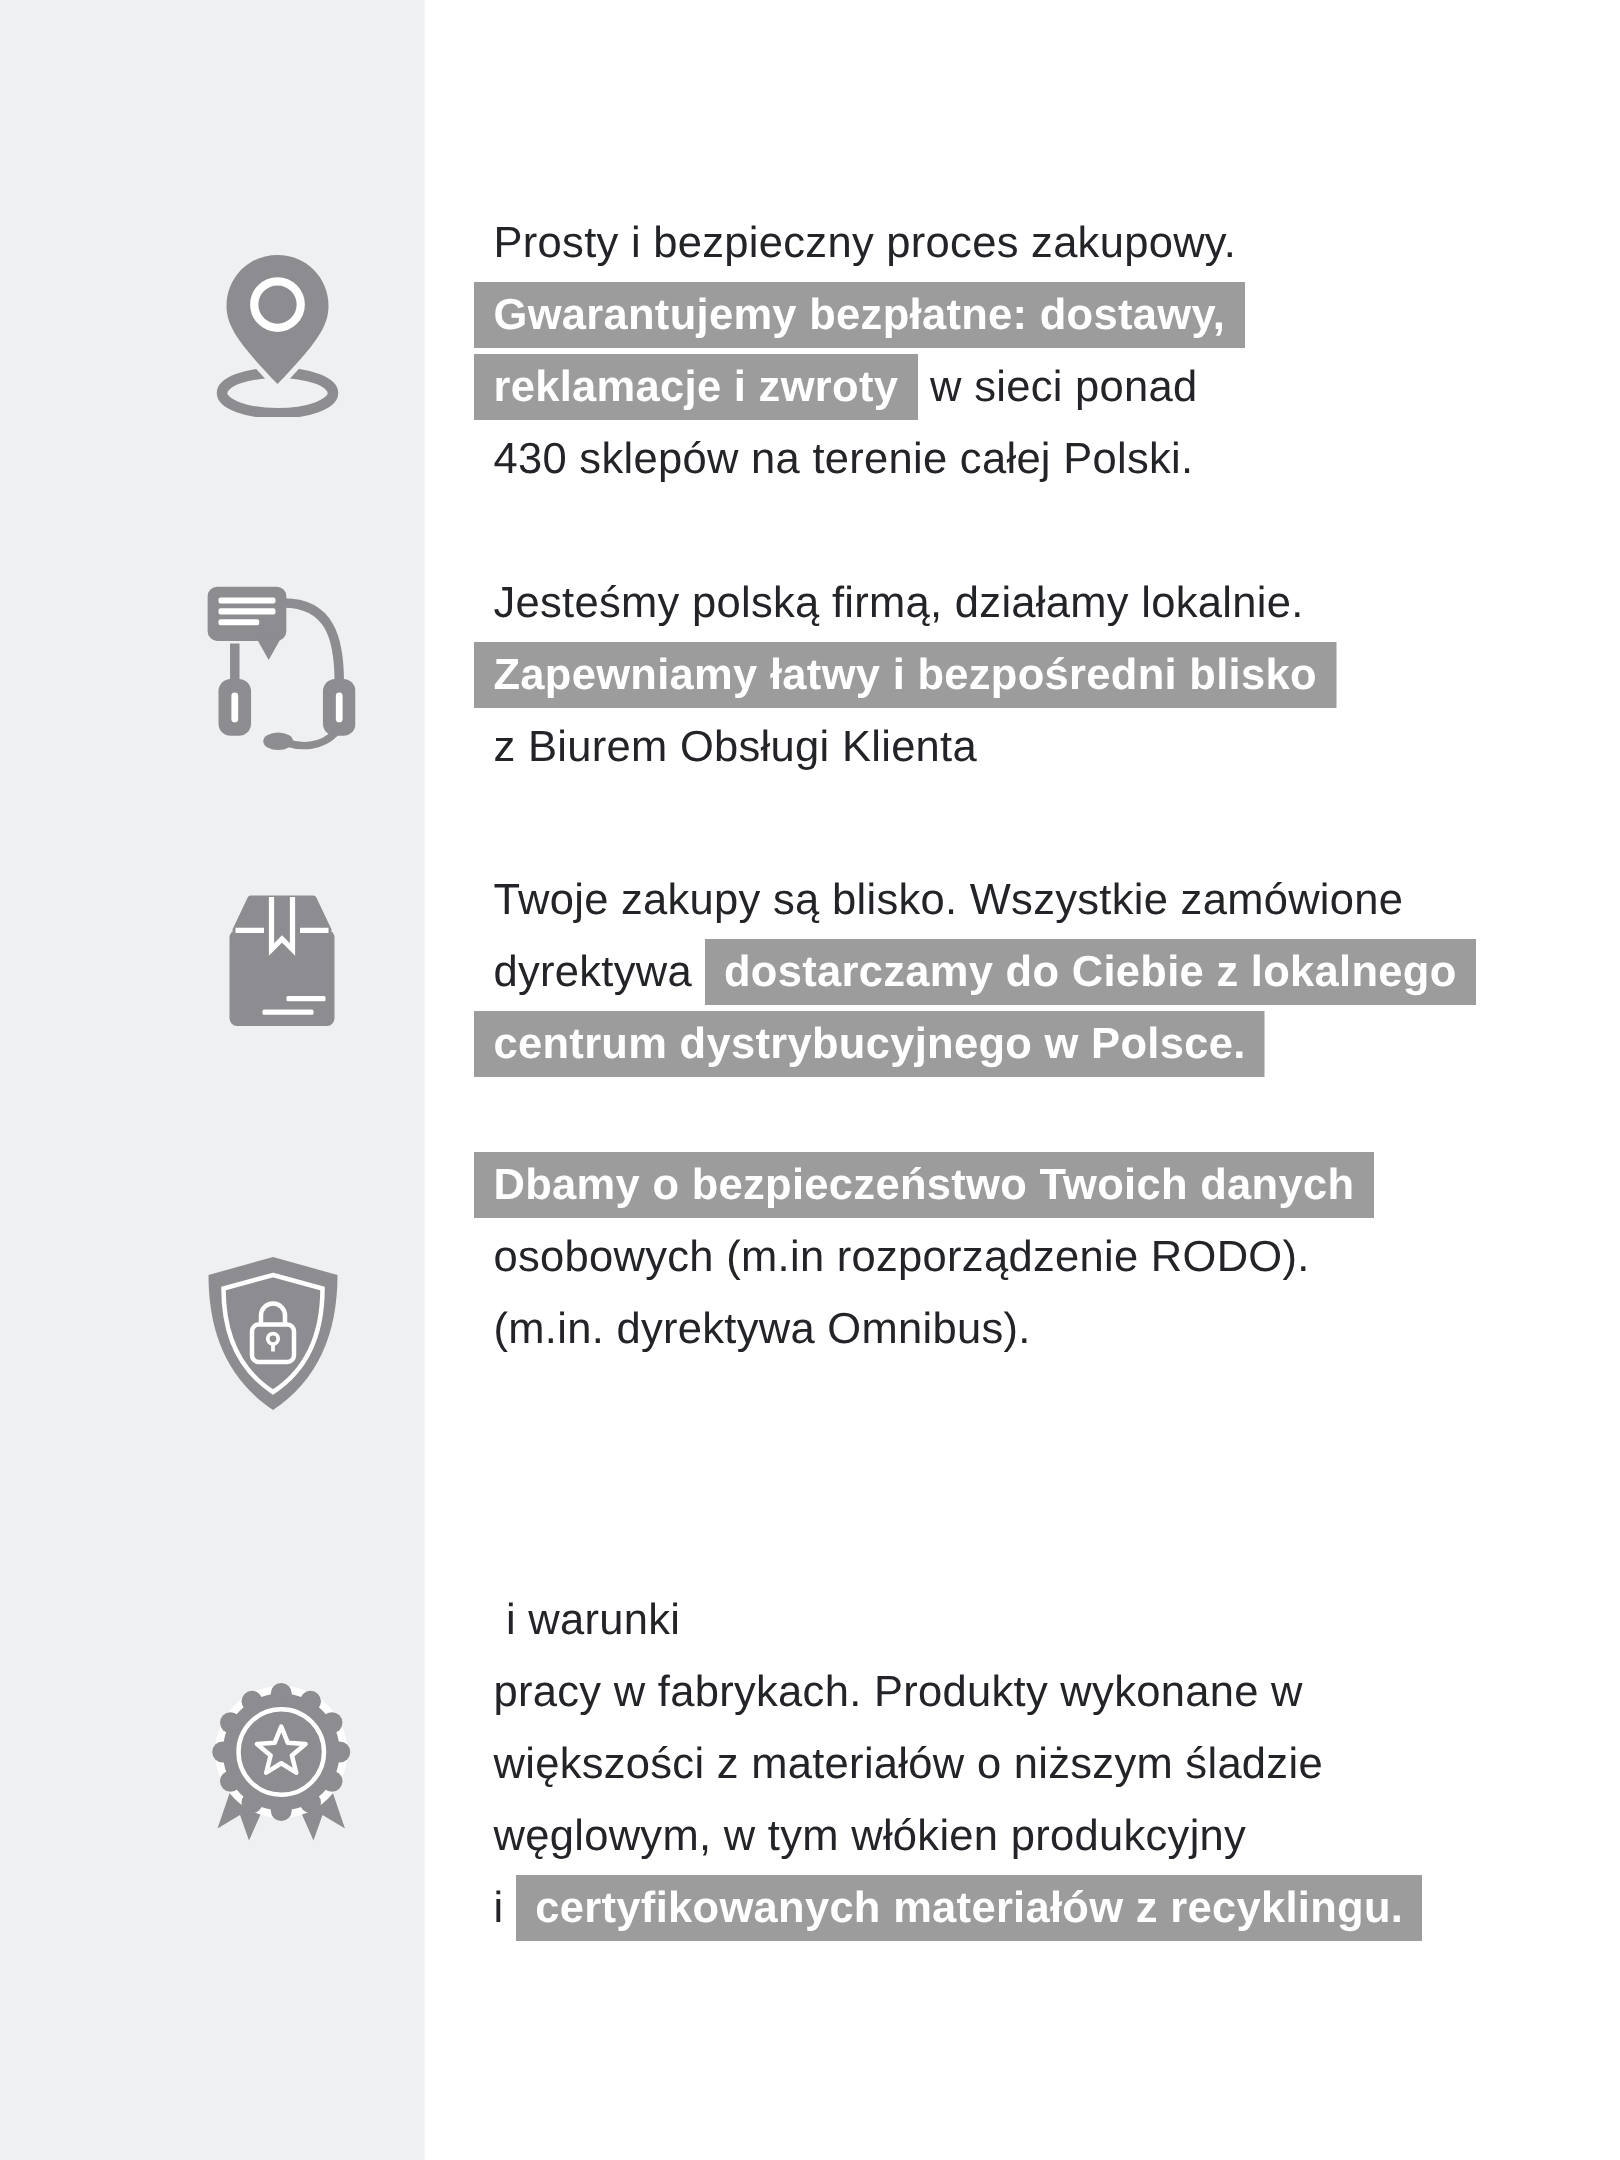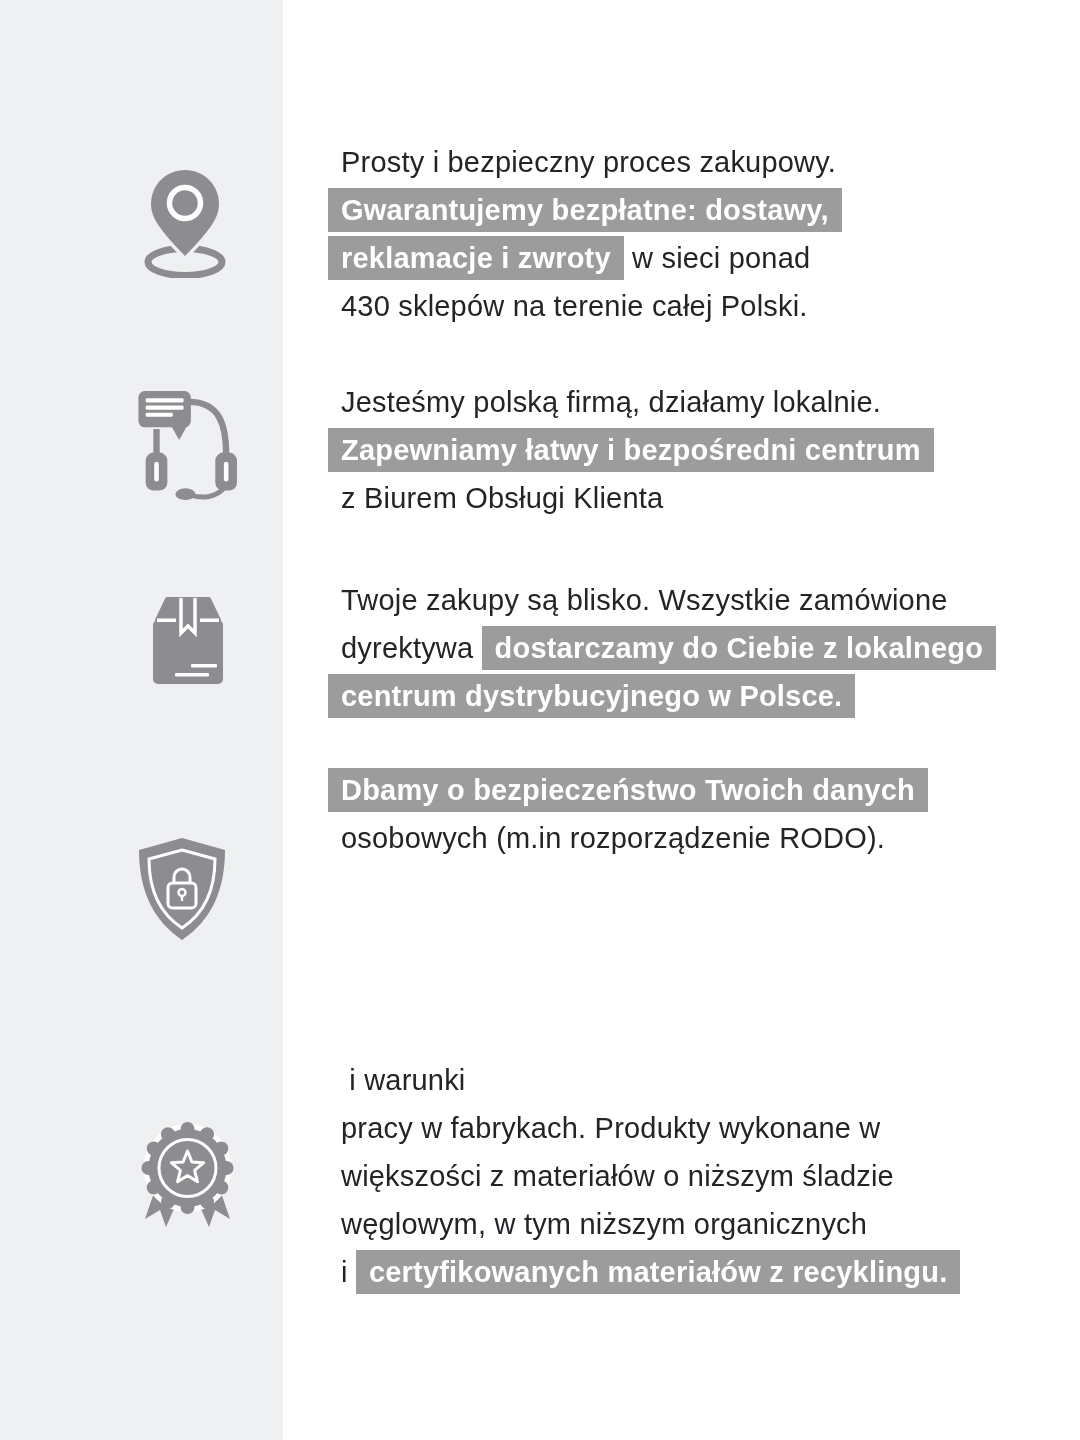--- a/index.html
+++ b/index.html
@@ -7,21 +7,21 @@
     width:1080px;height:1440px;position:relative;overflow:hidden;
     background:#ffffff;
     font-family:"Liberation Sans","DejaVu Sans",sans-serif;
   }
   .sidebar{
     position:absolute;left:0;top:0;width:283px;height:1440px;
     background:var(--sidebar-bg,#eff0f1);
   }
   .icon-wrap{position:absolute;}
   .content{
-    position:absolute;left:328px;top:0;width:720px;height:1440px;
+    position:absolute;left:316px;top:0;width:720px;height:1440px;
   }
   .block{position:absolute;left:0;}
   .line{
     display:flex;align-items:center;height:48px;white-space:pre;
     padding-left:13px;
     font-size:29px;color:var(--body-text,#232428);
     letter-spacing:.2px;
   }
   .seg{white-space:pre;}
   .seg.hl{
@@ -115,32 +115,33 @@
 
 <div class="content">
     <div class="block" style="top: 138px;">
       <div class="line"><span class="seg">Prosty i bezpieczny proces zakupowy.</span></div>
       <div class="line"><span class="seg hl">Gwarantujemy bezpłatne: dostawy,</span></div>
       <div class="line"><span class="seg hl">reklamacje i zwroty</span><span class="seg"> w sieci ponad</span></div>
       <div class="line"><span class="seg">430 sklepów na terenie całej Polski.</span></div>
     </div>
     <div class="block" style="top: 378px;">
       <div class="line"><span class="seg">Jesteśmy polską firmą, działamy lokalnie.</span></div>
-      <div class="line"><span class="seg hl">Zapewniamy łatwy i bezpośredni centrum</span></div>
+      <div class="line"><span class="seg hl">Zapewniamy łatwy i bezpośredni blisko</span></div>
       <div class="line"><span class="seg">z Biurem Obsługi Klienta</span></div>
     </div>
     <div class="block" style="top: 576px;">
       <div class="line"><span class="seg">Twoje zakupy są blisko. Wszystkie zamówione</span></div>
       <div class="line"><span class="seg">dyrektywa </span><span class="seg hl">dostarczamy do Ciebie z lokalnego</span></div>
       <div class="line"><span class="seg hl">centrum dystrybucyjnego w Polsce.</span></div>
     </div>
     <div class="block" style="top: 766px;">
       <div class="line"><span class="seg hl">Dbamy o bezpieczeństwo Twoich danych</span></div>
       <div class="line"><span class="seg">osobowych (m.in rozporządzenie RODO).</span></div>
+      <div class="line"><span class="seg">(m.in. dyrektywa Omnibus).</span></div>
     </div>
     <div class="block" style="top: 1056px;">
       <div class="line"><span class="seg"> i warunki</span></div>
       <div class="line"><span class="seg">pracy w fabrykach. Produkty wykonane w</span></div>
       <div class="line"><span class="seg">większości z materiałów o niższym śladzie</span></div>
-      <div class="line"><span class="seg">węglowym, w tym niższym organicznych</span></div>
+      <div class="line"><span class="seg">węglowym, w tym włókien produkcyjny</span></div>
       <div class="line"><span class="seg">i </span><span class="seg hl">certyfikowanych materiałów z recyklingu.</span></div>
     </div>
   </div>
 
 </body></html>

